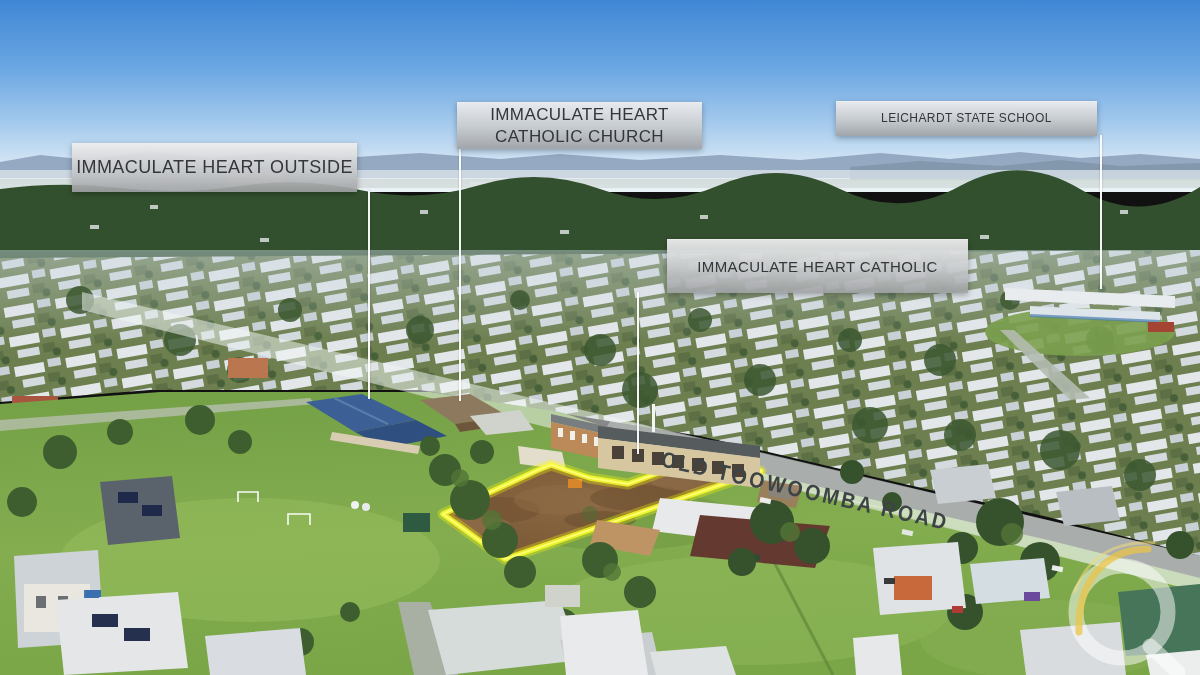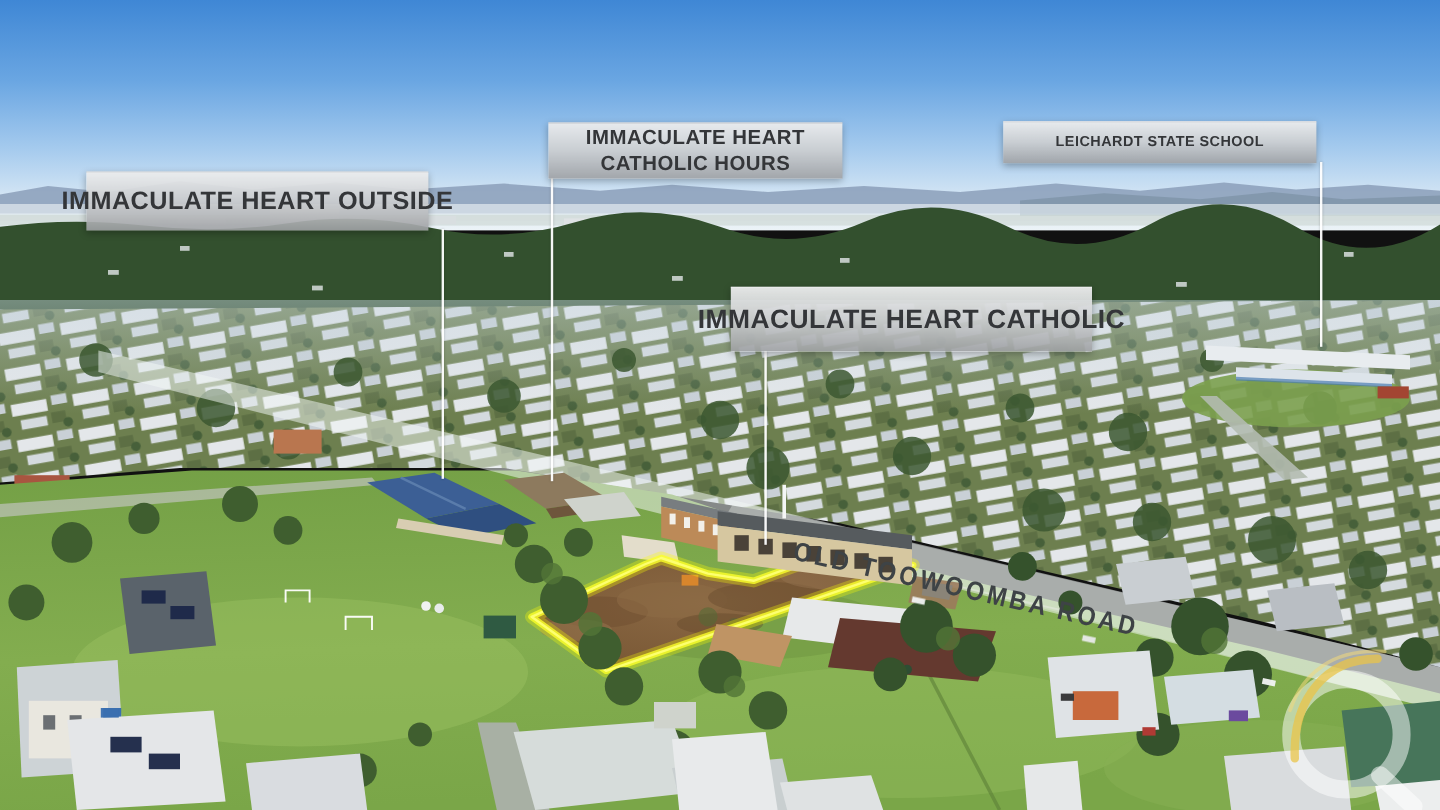--- a/index.html
+++ b/index.html
@@ -5,30 +5,30 @@
   html,body{margin:0;padding:0;background:#111;}
   .scene{
     position:relative;width:1200px;height:675px;overflow:hidden;
     font-family:"Liberation Sans",sans-serif;
   }
   .scene svg{position:absolute;left:0;top:0;}
   .label{
     position:absolute;z-index:30;
     display:flex;flex-direction:column;justify-content:center;align-items:center;
     background:linear-gradient(180deg, rgba(235,236,237,0.95) 0%, rgba(203,205,207,0.92) 50%, rgba(158,160,163,0.90) 100%);
-    color:#343639;font-weight:bold;text-align:center;letter-spacing:0.4px;
+    color:#343639;font-weight:normal;text-align:center;letter-spacing:0.4px;
     border-top:1px solid rgba(255,255,255,0.8);
     box-shadow:0 2px 6px rgba(0,0,0,0.30);
     line-height:1.28;
   }
   .label span{display:block;white-space:nowrap;}
-  .label-oshc{left:72px;top:143px;width:285px;height:48px;font-size:21px;}
+  .label-oshc{left:72px;top:143px;width:285px;height:48px;font-size:18px;}
   .label-church{left:457px;top:102px;width:245px;height:46px;font-size:17px;}
   .label-state{left:836px;top:101px;width:261px;height:34px;font-size:12px;}
-  .label-primary{left:609px;top:239px;width:301px;height:53px;font-size:22px;}
+  .label-primary{left:667px;top:239px;width:301px;height:53px;font-size:15px;}
   .leader{
     position:absolute;z-index:20;width:2px;
     background:rgba(255,255,255,0.95);
     box-shadow:0 0 2px rgba(0,0,0,0.25);
   }
   .leader-oshc{left:368px;top:191px;height:208px;}
   .leader-church{left:459px;top:148px;height:253px;}
   .leader-state{left:1100px;top:135px;height:154px;}
   .leader-primary{left:637px;top:292px;height:162px;}
 </style>
@@ -340,21 +340,21 @@
   <div class="leader leader-church"></div>
   <div class="leader leader-state"></div>
   <div class="leader leader-primary"></div>
 
   <div class="label label-oshc">
     <span>IMMACULATE HEART OUTSIDE</span>
   </div>
 
   <div class="label label-church">
     <span>IMMACULATE HEART</span>
-    <span>CATHOLIC HOURS</span>
+    <span>CATHOLIC CHURCH</span>
   </div>
 
   <div class="label label-state">
     <span>LEICHARDT STATE SCHOOL</span>
   </div>
 
   <div class="label label-primary">
     <span>IMMACULATE HEART CATHOLIC</span>
   </div>
 

